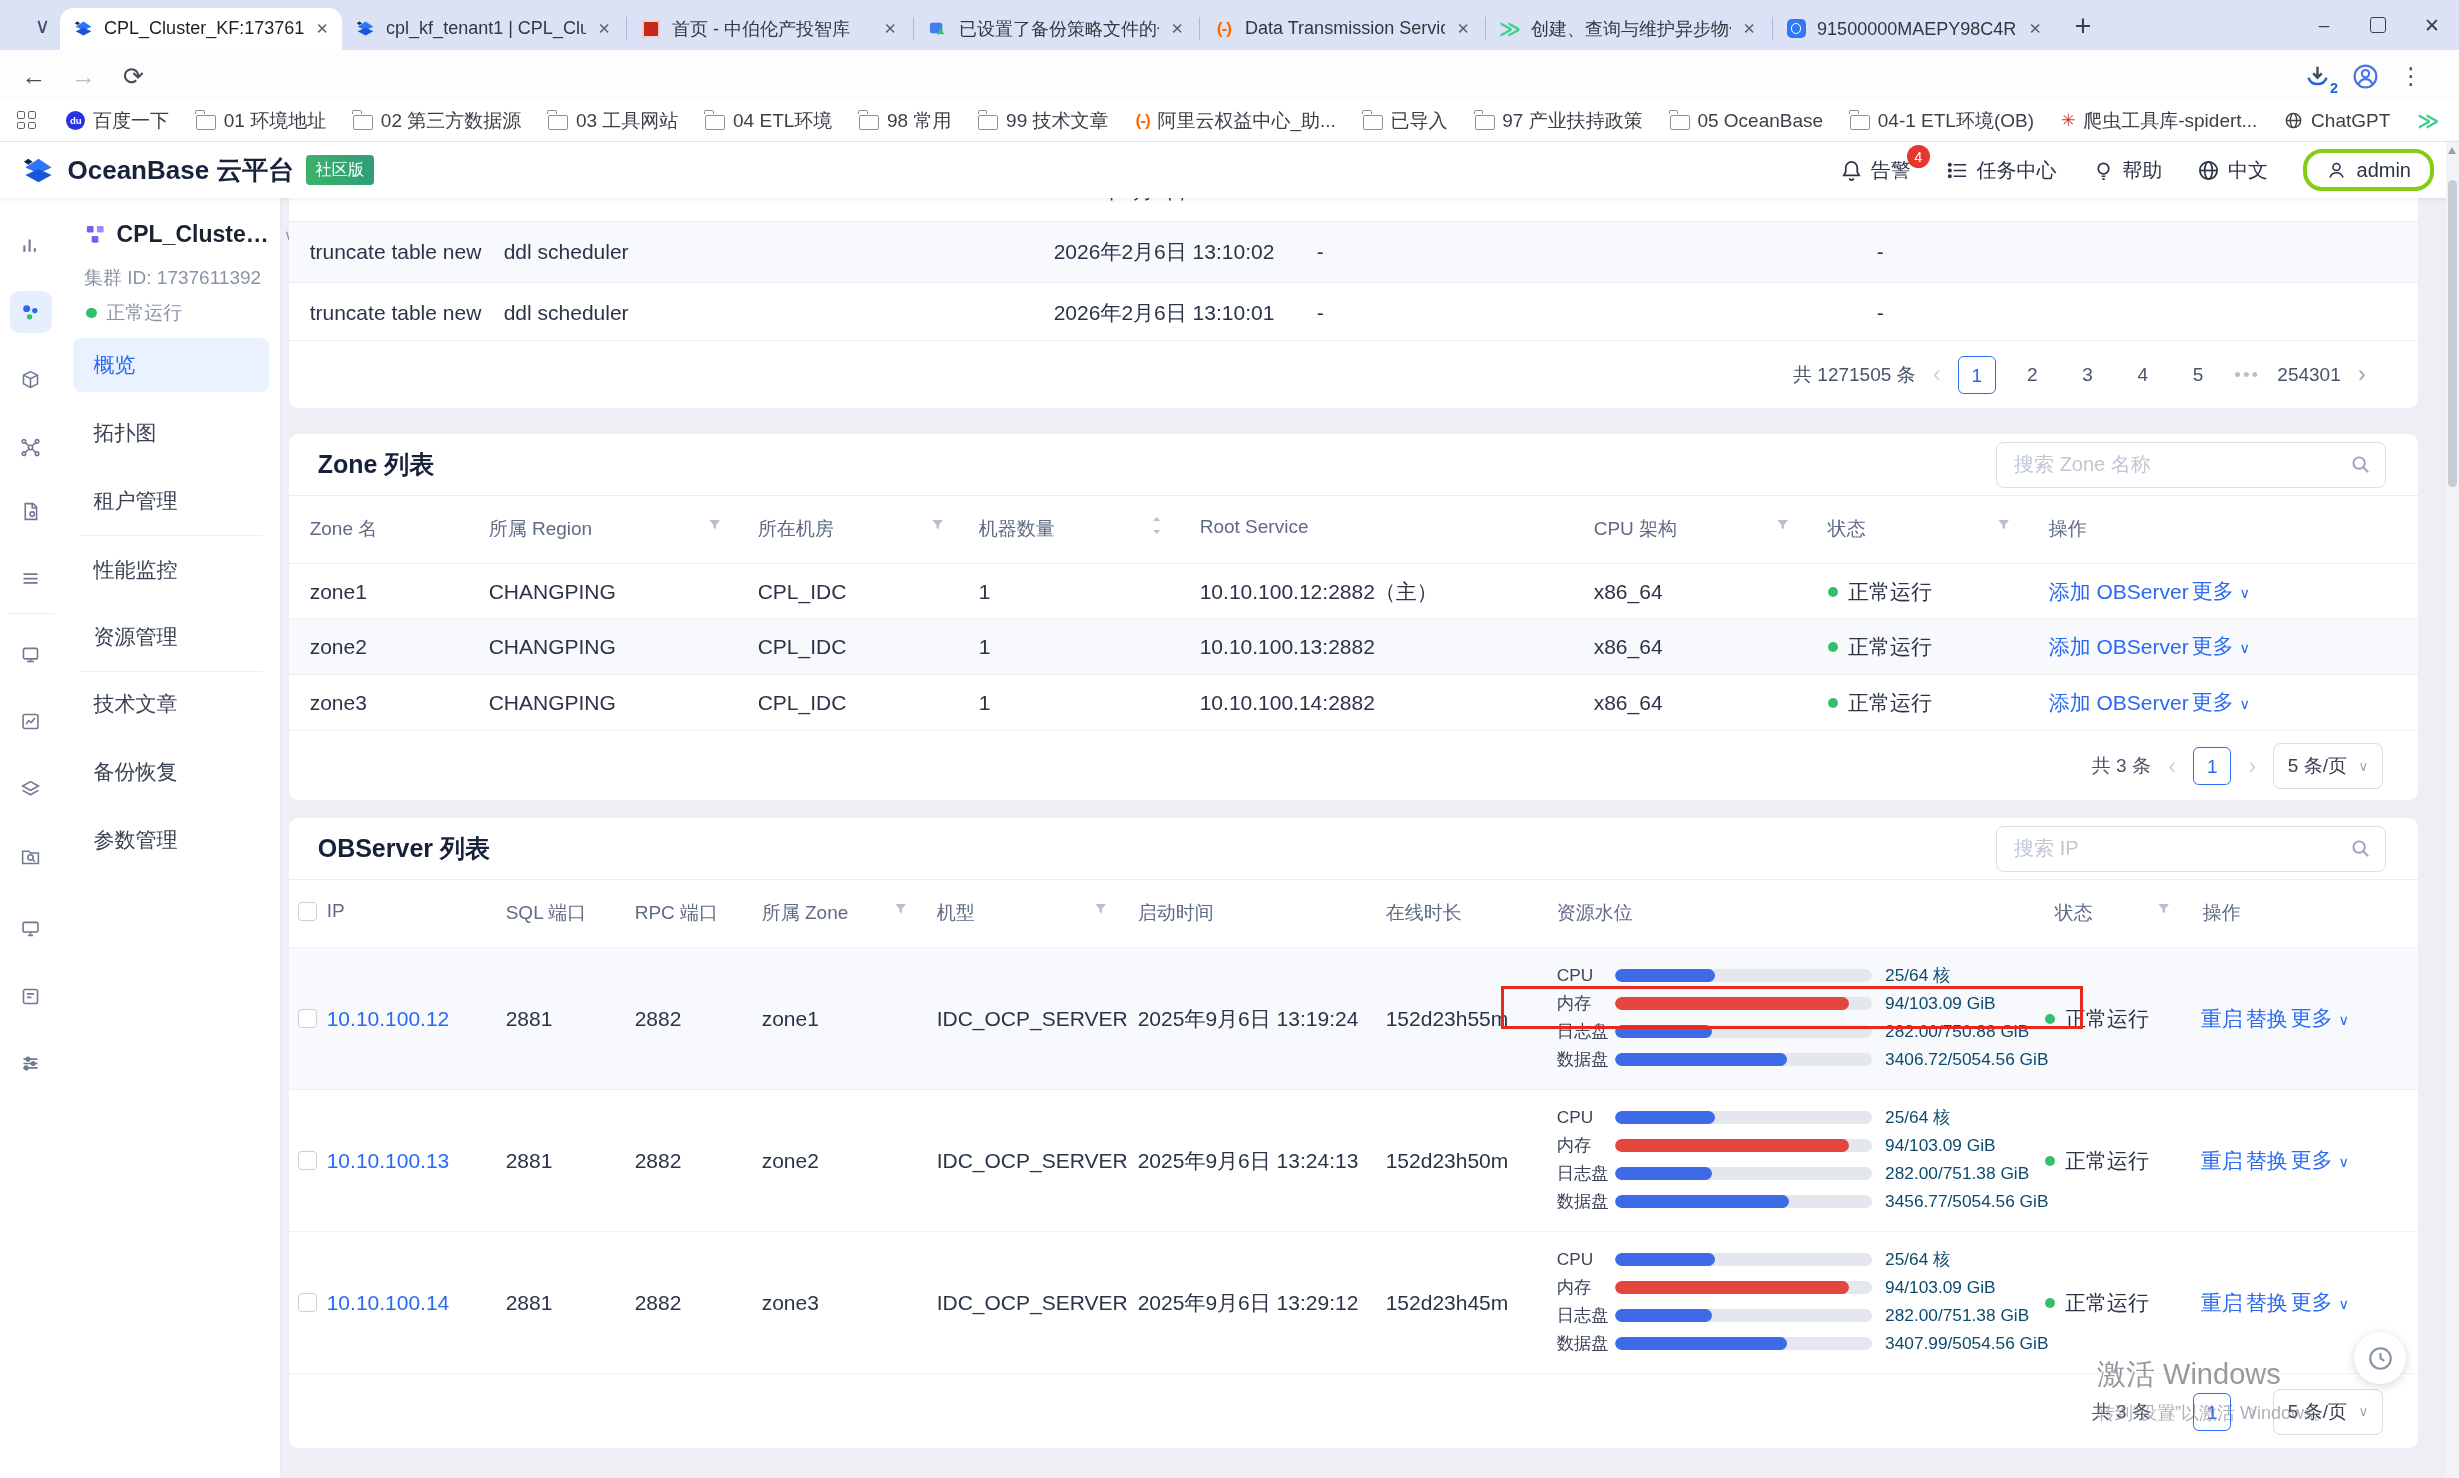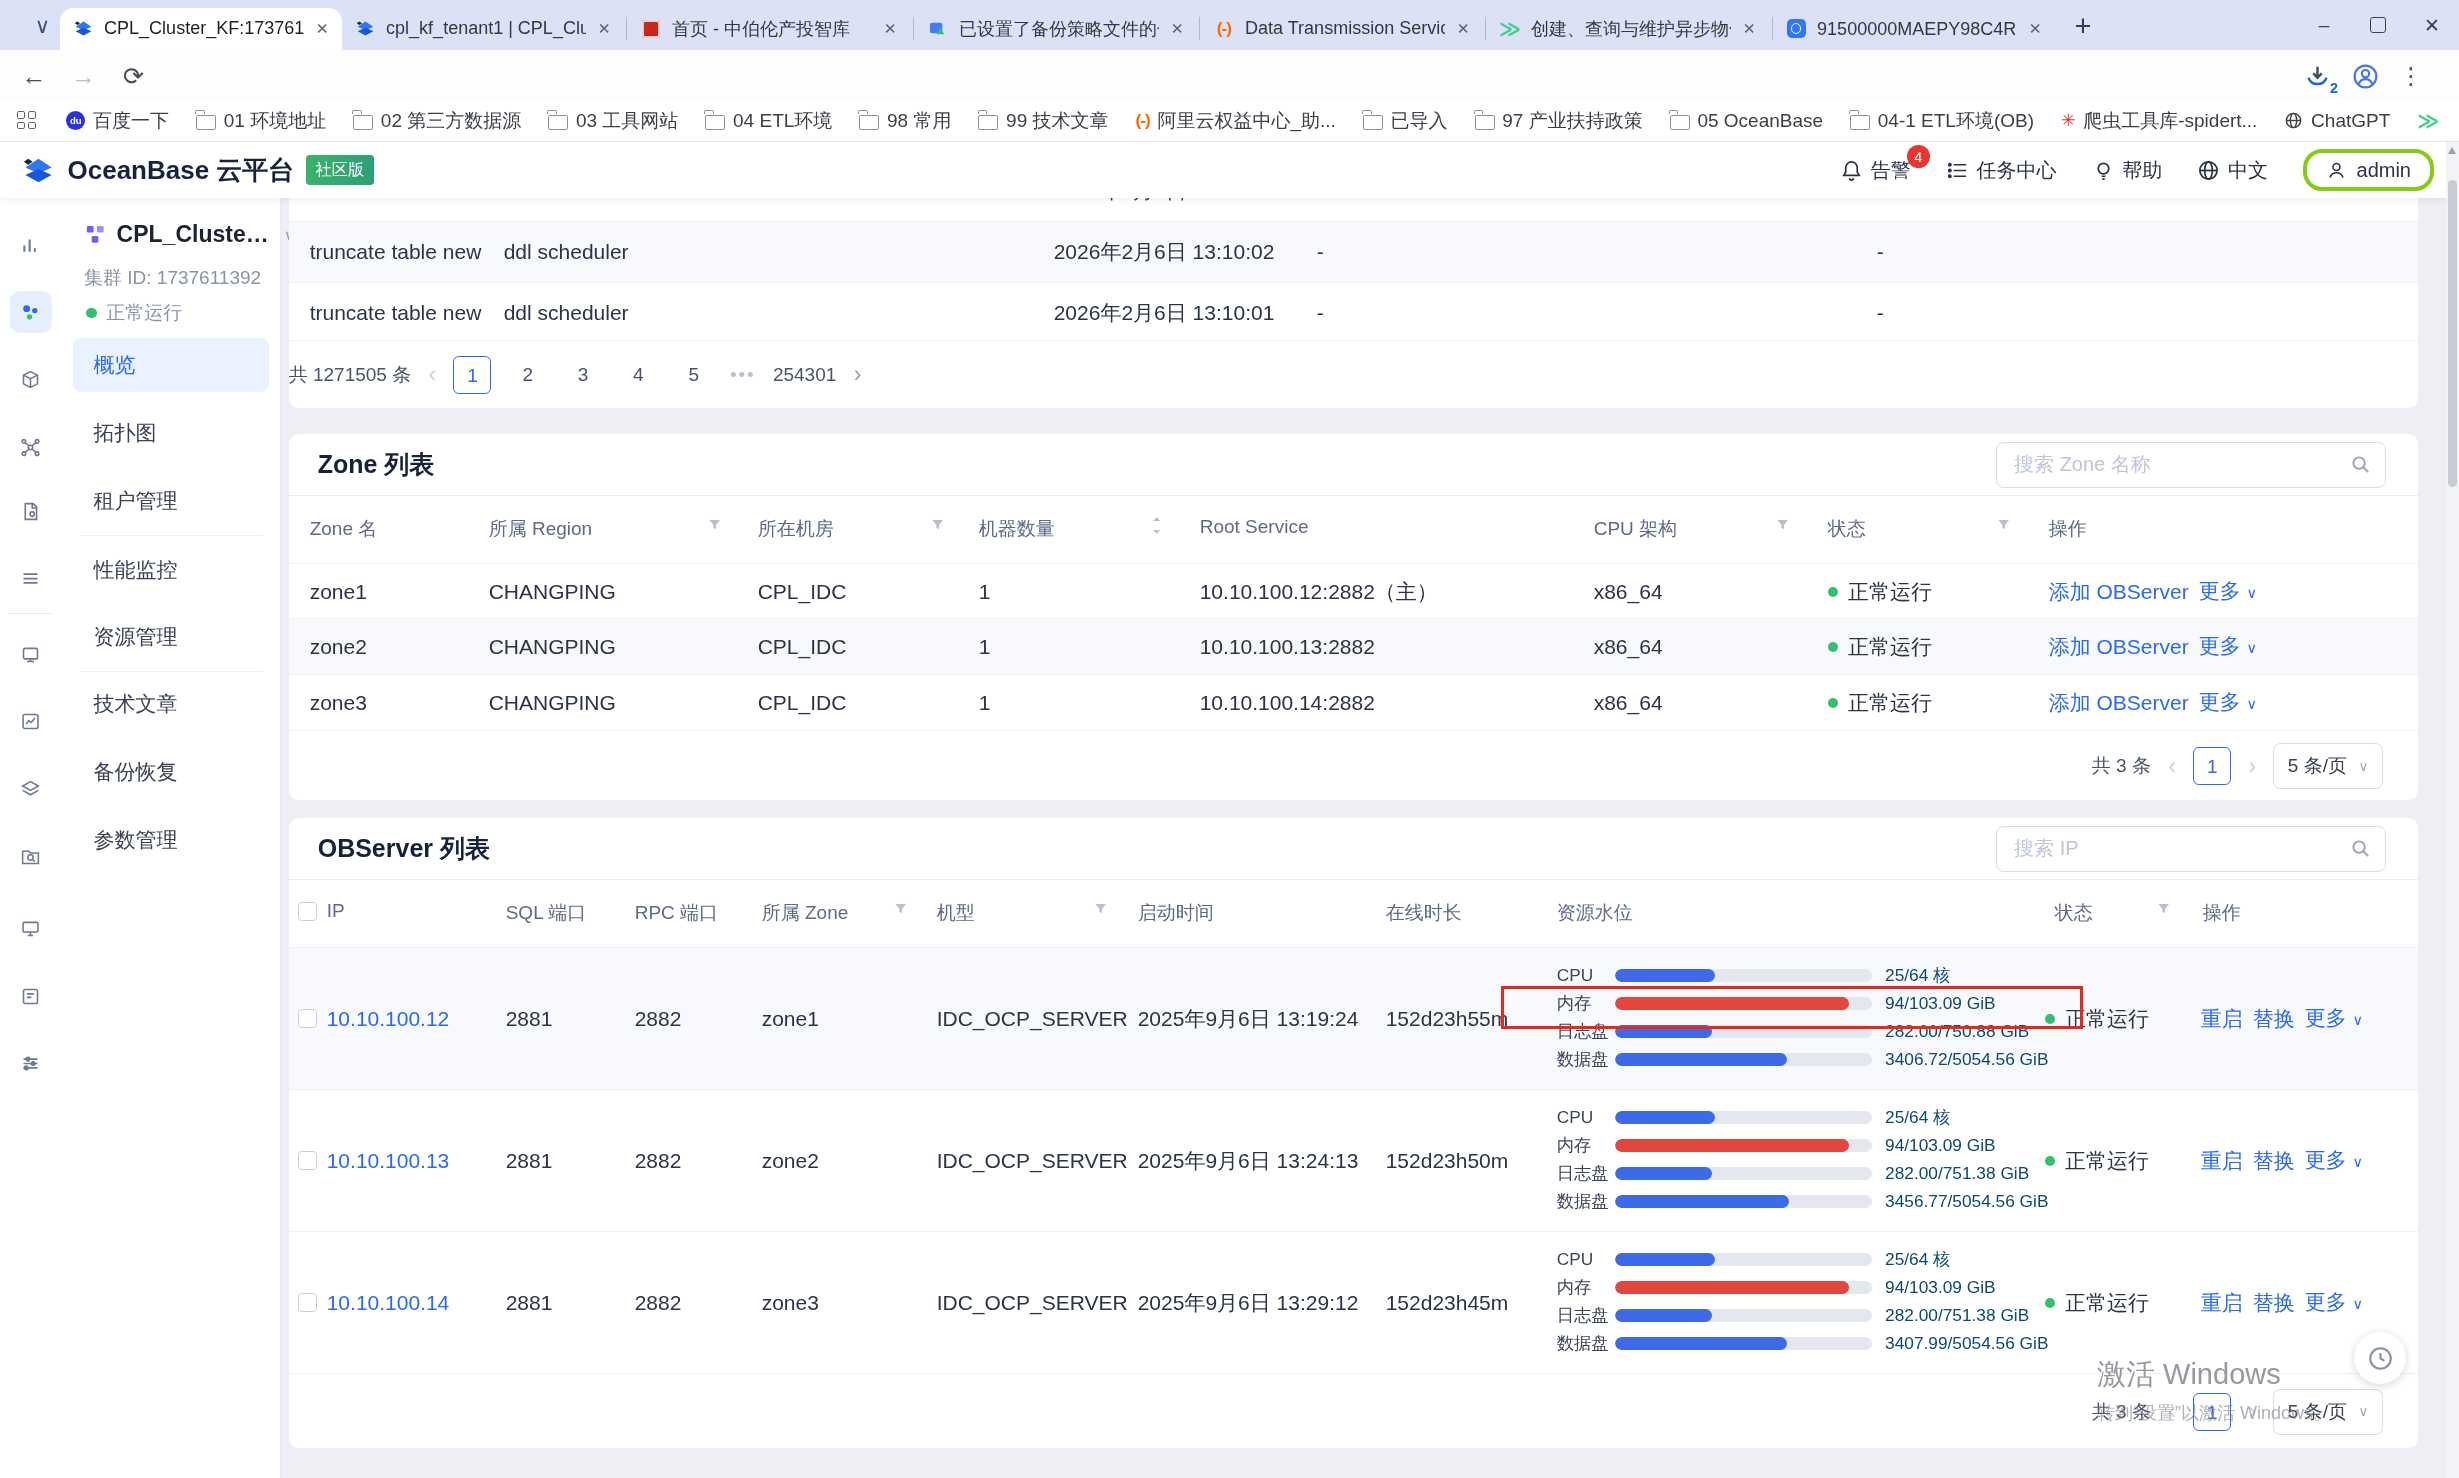--- a/index.html
+++ b/index.html
@@ -92,21 +92,21 @@
   .card1{top:0;height:210px;border-radius:0 0 9.6px 9.6px;}
   .card2{top:236px;height:366px;}
   .card3{top:620px;height:630px;}
 
   
   .cell{position:absolute;font-size:21px;color:#2b3347;white-space:nowrap;}
   .hcell{position:absolute;font-size:19px;color:#5f6b85;white-space:nowrap;display:flex;align-items:center;gap:7.7px;}
   .rowline{border-top:1px solid #eef0f5;}
   .zebra{background:#f7f9fd;}
   .link{color:#2a6af2;}
-  .ops{display:flex;gap:10px;}
+  .ops{display:flex;gap:3px;}
   .caret{font-size:14.4px;color:#2a6af2;}
   .status-cell{display:flex;align-items:center;gap:9.6px;}
 
   .trow{position:relative;height:60px;line-height:60px;}
   .partial{height:23px;overflow:hidden;position:relative;}
   .partial .inner{position:absolute;left:0;top:-37px;width:100%;height:60px;line-height:60px;}
 
   .card-title{position:absolute;left:29px;top:0;height:61px;line-height:61px;font-size:25px;font-weight:bold;color:#18213a;}
   .title-div{position:absolute;left:0;top:61px;width:100%;height:1px;background:#e9ecf2;}
   .searchbox{position:absolute;right:32px;top:7.7px;width:390px;height:46px;border:1px solid #d9dde8;border-radius:7.7px;
@@ -540,21 +540,21 @@
         <span class="cell" style="left:1028px;">-</span>
         <span class="cell" style="left:1588px;">-</span>
       </div>
       <div class="trow rowline">
         <span class="cell" style="left:21px;">truncate table new</span>
         <span class="cell" style="left:215px;">ddl scheduler</span>
         <span class="cell" style="left:765px;">2026年2月6日 13:10:01</span>
         <span class="cell" style="left:1028px;">-</span>
         <span class="cell" style="left:1588px;">-</span>
       </div>
-      <div class="card-footer rowline" style="left:0;right:0;top:142px;height:67px;">
+      <div class="card-footer rowline" style="left:0;right:0;top:142px;height:67px;justify-content:flex-end;padding-right:52px;">
         <div class="pg">
           <span>共 1271505 条</span>
           <span class="arrow dis">‹</span>
           <span class="num active">1</span>
           <span class="num">2</span>
           <span class="num">3</span>
           <span class="num">4</span>
           <span class="num">5</span>
           <span class="ell">•••</span>
           <span class="num">254301</span>

